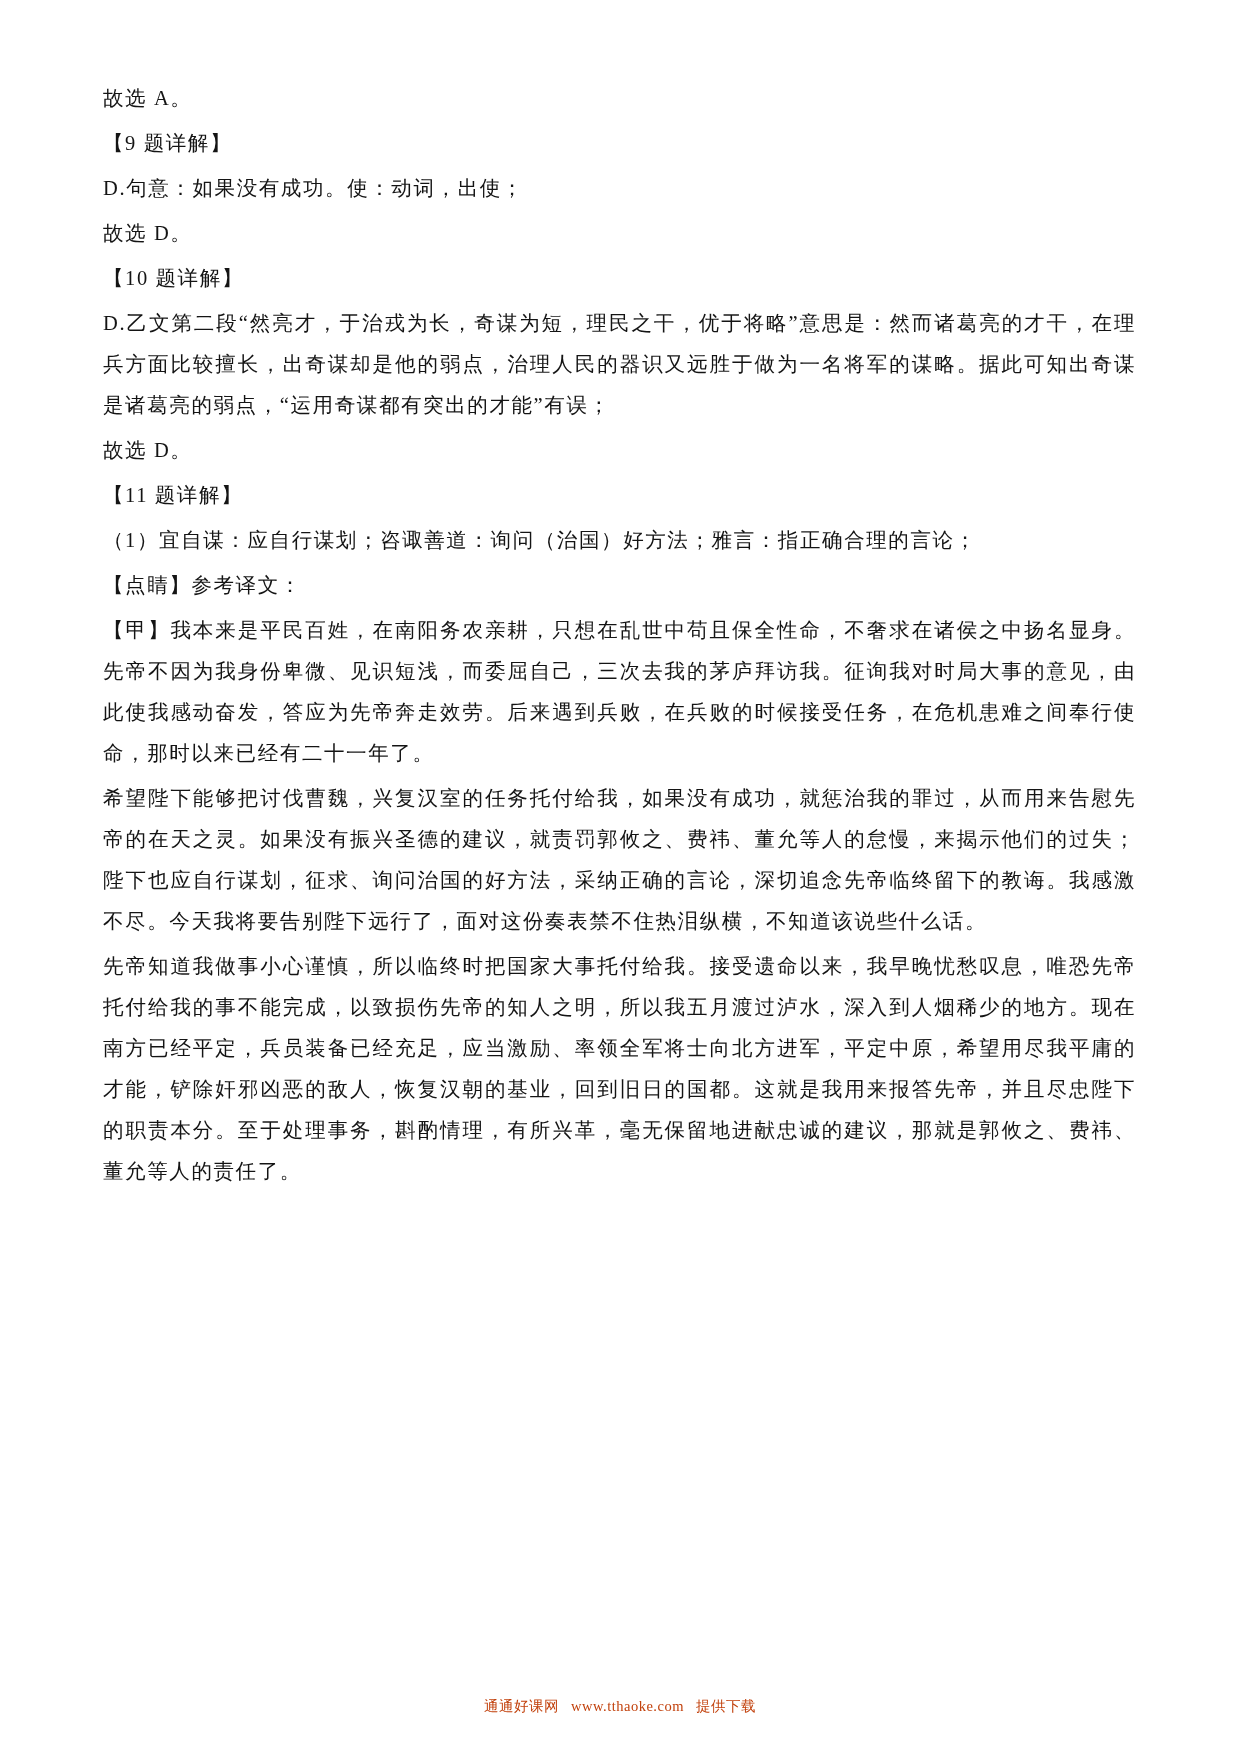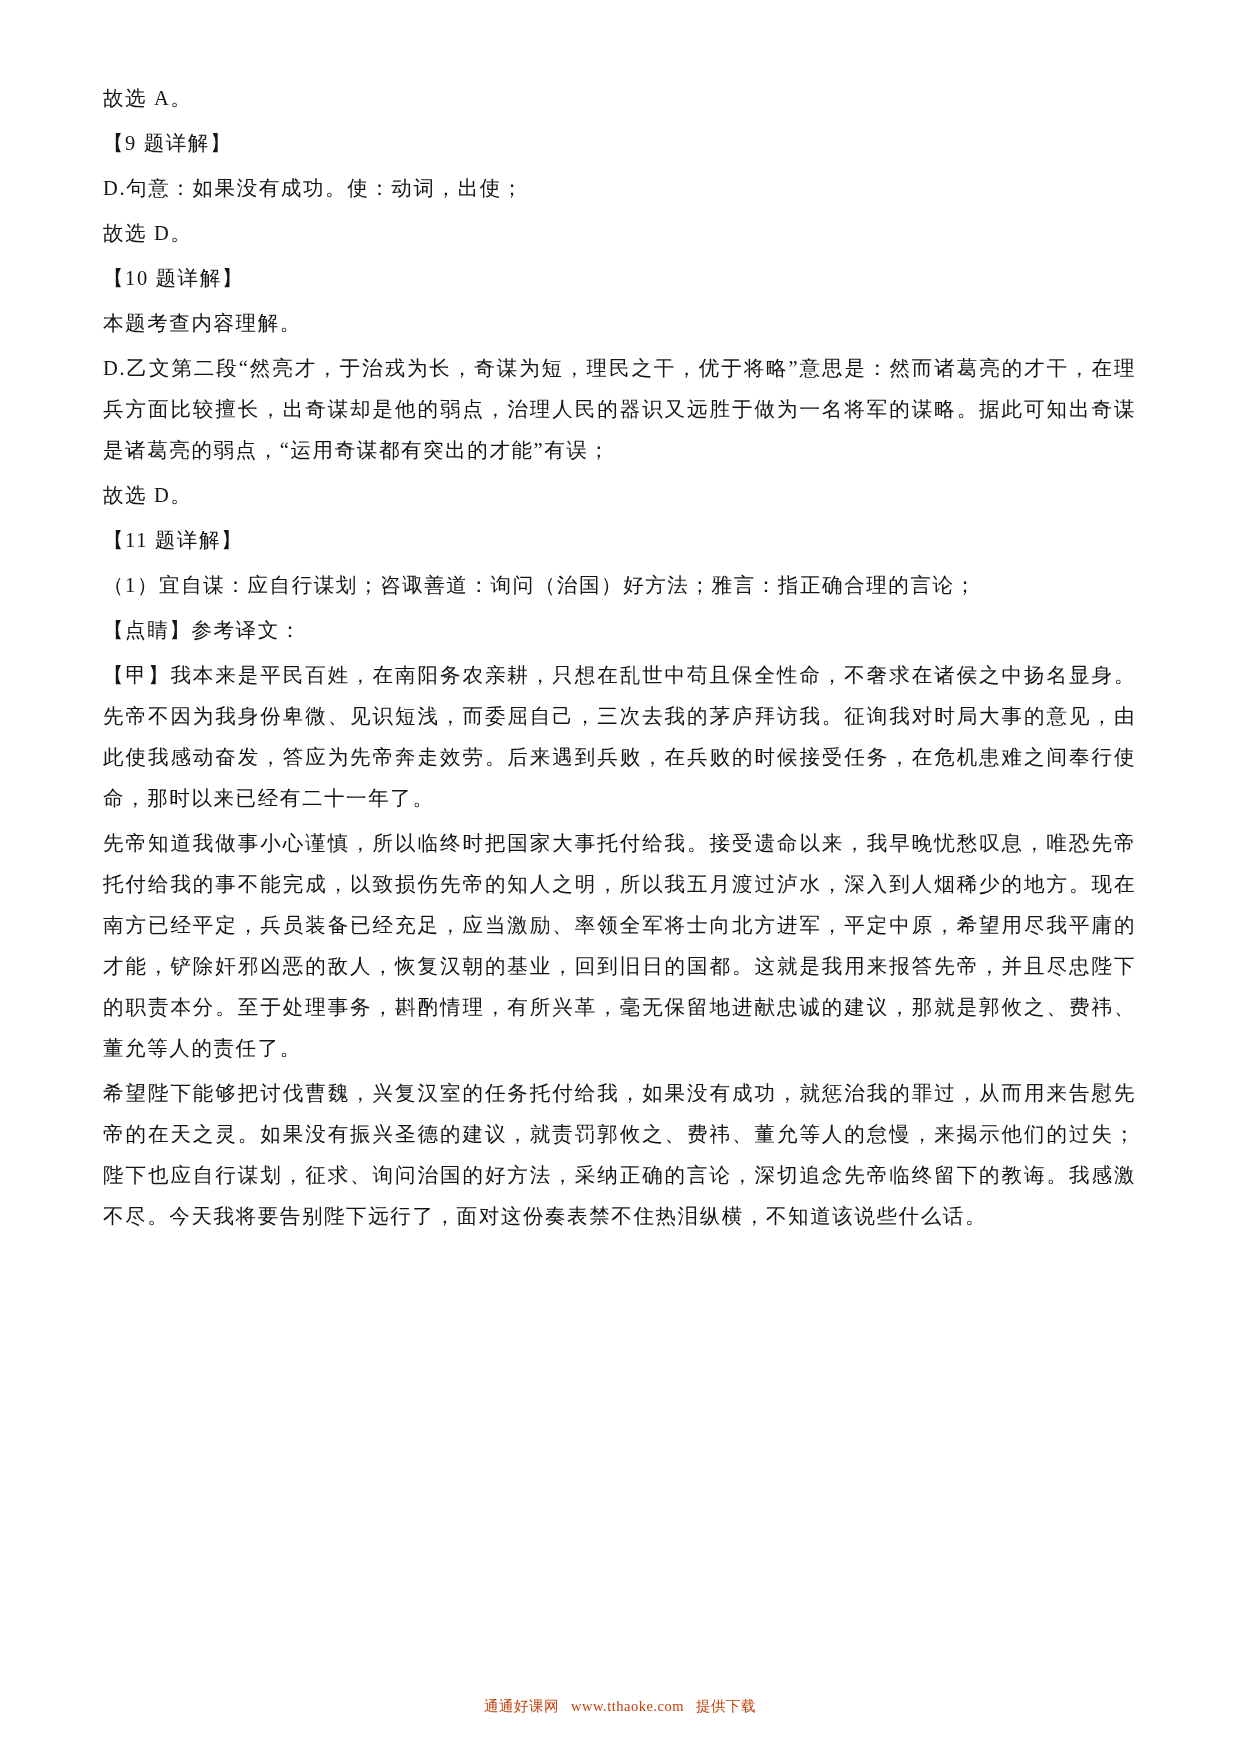--- a/index.html
+++ b/index.html
@@ -54,29 +54,28 @@
 </head>
 <body>
 
 <div class="page">
   <div class="content">
     <p class="doc-par short">故选 A。</p>
     <p class="doc-par short">【9 题详解】</p>
     <p class="doc-par short">D.句意：如果没有成功。使：动词，出使；</p>
     <p class="doc-par short">故选 D。</p>
     <p class="doc-par short">【10 题详解】</p>
-    <p class="doc-par short">本题考查内容理解。</p>
     <p class="doc-par">D.乙文第二段“然亮才，于治戎为长，奇谋为短，理民之干，优于将略”意思是：然而诸葛亮的才干，在理兵方面比较擅长，出奇谋却是他的弱点，治理人民的器识又远胜于做为一名将军的谋略。据此可知出奇谋是诸葛亮的弱点，“运用奇谋都有突出的才能”有误；</p>
     <p class="doc-par short">故选 D。</p>
     <p class="doc-par short">【11 题详解】</p>
     <p class="doc-par short">（1）宜自谋：应自行谋划；咨诹善道：询问（治国）好方法；雅言：指正确合理的言论；</p>
     <p class="doc-par short">【点睛】参考译文：</p>
     <p class="doc-par">【甲】我本来是平民百姓，在南阳务农亲耕，只想在乱世中苟且保全性命，不奢求在诸侯之中扬名显身。先帝不因为我身份卑微、见识短浅，而委屈自己，三次去我的茅庐拜访我。征询我对时局大事的意见，由此使我感动奋发，答应为先帝奔走效劳。后来遇到兵败，在兵败的时候接受任务，在危机患难之间奉行使命，那时以来已经有二十一年了。</p>
+    <p class="doc-par">希望陛下能够把讨伐曹魏，兴复汉室的任务托付给我，如果没有成功，就惩治我的罪过，从而用来告慰先帝的在天之灵。如果没有振兴圣德的建议，就责罚郭攸之、费祎、董允等人的怠慢，来揭示他们的过失；陛下也应自行谋划，征求、询问治国的好方法，采纳正确的言论，深切追念先帝临终留下的教诲。我感激不尽。今天我将要告别陛下远行了，面对这份奏表禁不住热泪纵横，不知道该说些什么话。</p>
     <p class="doc-par">先帝知道我做事小心谨慎，所以临终时把国家大事托付给我。接受遗命以来，我早晚忧愁叹息，唯恐先帝托付给我的事不能完成，以致损伤先帝的知人之明，所以我五月渡过泸水，深入到人烟稀少的地方。现在南方已经平定，兵员装备已经充足，应当激励、率领全军将士向北方进军，平定中原，希望用尽我平庸的才能，铲除奸邪凶恶的敌人，恢复汉朝的基业，回到旧日的国都。这就是我用来报答先帝，并且尽忠陛下的职责本分。至于处理事务，斟酌情理，有所兴革，毫无保留地进献忠诚的建议，那就是郭攸之、费祎、董允等人的责任了。</p>
-    <p class="doc-par">希望陛下能够把讨伐曹魏，兴复汉室的任务托付给我，如果没有成功，就惩治我的罪过，从而用来告慰先帝的在天之灵。如果没有振兴圣德的建议，就责罚郭攸之、费祎、董允等人的怠慢，来揭示他们的过失；陛下也应自行谋划，征求、询问治国的好方法，采纳正确的言论，深切追念先帝临终留下的教诲。我感激不尽。今天我将要告别陛下远行了，面对这份奏表禁不住热泪纵横，不知道该说些什么话。</p>
   </div>
 
   <div class="footer">
     <span>通通好课网</span>
     <span>www.tthaoke.com</span>
     <span>提供下载</span>
   </div>
 </div>
 
 </body></html>

